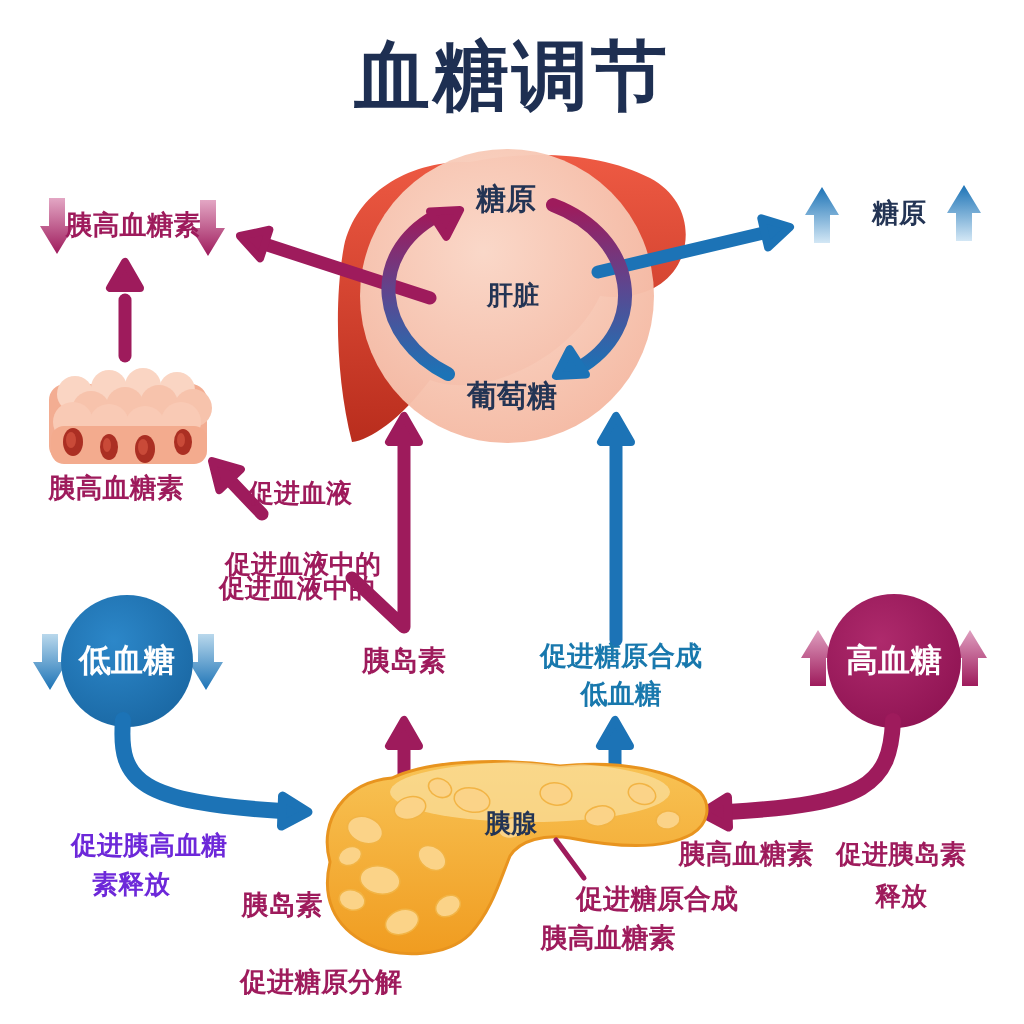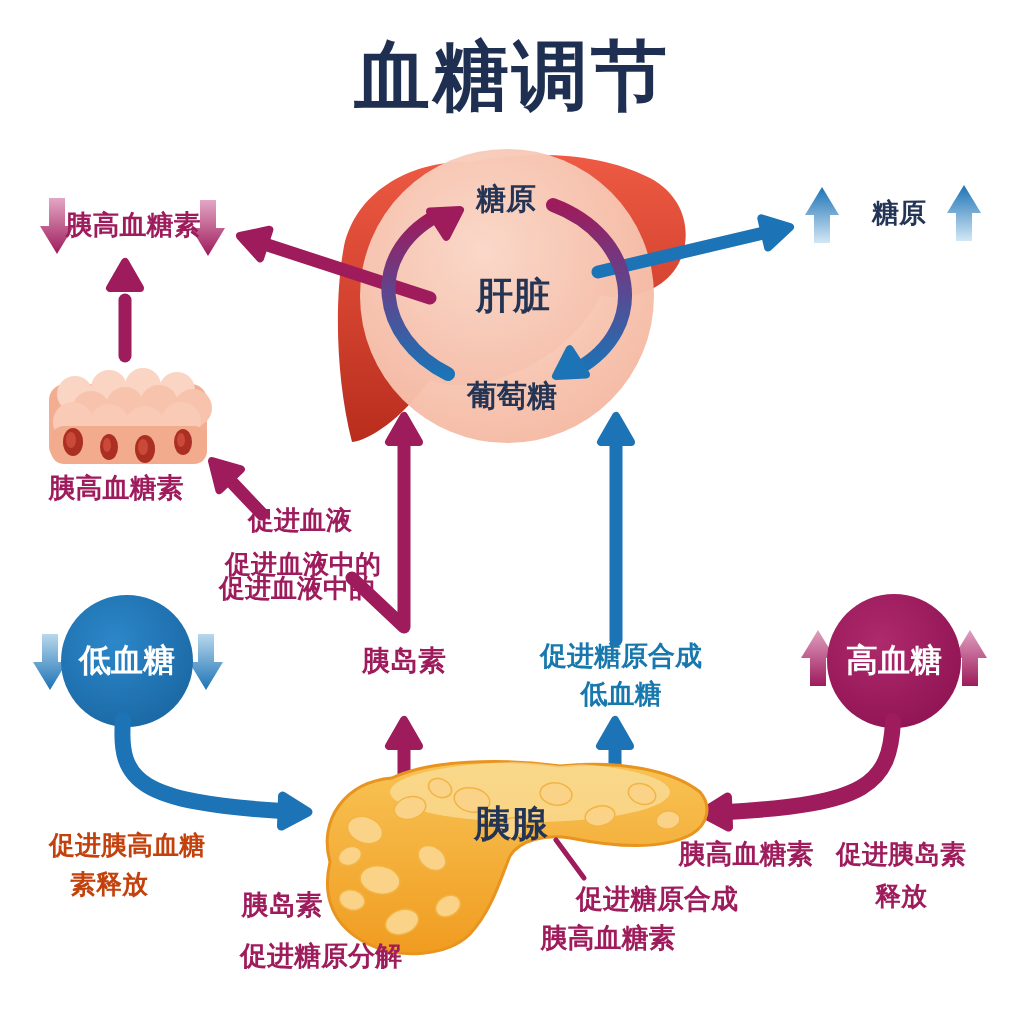--- a/index.html
+++ b/index.html
@@ -6,28 +6,28 @@
   #stage{
     position:relative;width:1024px;height:1024px;background:#ffffff;overflow:hidden;
     font-family:"Liberation Sans","DejaVu Sans",sans-serif;
   }
   #stage svg{position:absolute;left:0;top:0;}
   .lbl{position:absolute;transform:translate(-50%,-50%);white-space:nowrap;font-weight:bold;line-height:1.15;}
   .title{font-size:76px;color:#1e2f52;letter-spacing:3px;}
   .navy{color:#233454;}
   .magenta{color:#9e1b5c;}
   .blue{color:#1878ad;}
-  .blue2{color:#c2410c;}
+  .blue2{color:#6d28d9;margin-left:22px;}
   .white{color:#ffffff;}
   .s26{font-size:26px;}
   .s27{font-size:27px;}
   .s28{font-size:28px;}
   .s30{font-size:30px;}
   .s32{font-size:32px;}
-  .s38{font-size:37px;}
+  .s38{font-size:26px;}
 </style>
 </head>
 <body>
 
 <div id="stage">
 
 <svg width="1024" height="1024" viewBox="0 0 1024 1024">
   <defs>
     <linearGradient id="gradMagentaDown" x1="0" y1="0" x2="0" y2="1">
       <stop offset="0" stop-color="#e3a7c4"></stop>
@@ -229,37 +229,37 @@
 <div class="lbl title" style="left:512px;top:76px;">血糖调节</div>
 
 <div class="lbl navy s30" style="left:506px;top:199px;">糖原</div>
 <div class="lbl navy s38" style="left:513px;top:296px;">肝脏</div>
 <div class="lbl navy s30" style="left:512px;top:396px;">葡萄糖</div>
 
 <div class="lbl magenta s27" style="left:133px;top:226px;">胰高血糖素</div>
 <div class="lbl navy s27" style="left:899px;top:214px;">糖原</div>
 
 <div class="lbl magenta s27" style="left:116px;top:489px;">胰高血糖素</div>
-<div class="lbl magenta s26" style="left:300px;top:521px;">促进血液</div>
+<div class="lbl magenta s26" style="left:300px;top:494px;">促进血液</div>
 <div class="lbl magenta s26" style="left:303px;top:565px;">促进血液中的</div>
 <div class="lbl magenta s26" style="left:297px;top:589px;">促进血液中的</div>
 
 <div class="lbl magenta s28" style="left:404px;top:661px;">胰岛素</div>
 <div class="lbl blue s27" style="left:621px;top:657px;">促进糖原合成</div>
 <div class="lbl blue s27" style="left:621px;top:695px;">低血糖</div>
 
 <div class="lbl white s32" style="left:127px;top:660px;">低血糖</div>
 <div class="lbl white s32" style="left:894px;top:660px;">高血糖</div>
 
 <div class="lbl navy s38" style="left:511px;top:824px;">胰腺</div>
 
 <div class="lbl blue2 s26" style="left:127px;top:846px;">促进胰高血糖</div>
 <div class="lbl blue2 s26" style="left:109px;top:885px;">素释放</div>
 <div class="lbl magenta s27" style="left:282px;top:906px;">胰岛素</div>
-<div class="lbl magenta s27" style="left:321px;top:957px;">促进糖原分解</div>
+<div class="lbl magenta s27" style="left:321px;top:983px;">促进糖原分解</div>
 
 <div class="lbl magenta s27" style="left:746px;top:855px;">胰高血糖素</div>
 <div class="lbl magenta s27" style="left:657px;top:900px;">促进糖原合成</div>
 <div class="lbl magenta s27" style="left:608px;top:939px;">胰高血糖素</div>
 <div class="lbl magenta s26" style="left:901px;top:855px;">促进胰岛素</div>
 <div class="lbl magenta s26" style="left:901px;top:897px;text-align:right;">释放</div>
 
 </div>
 
 </body></html>

